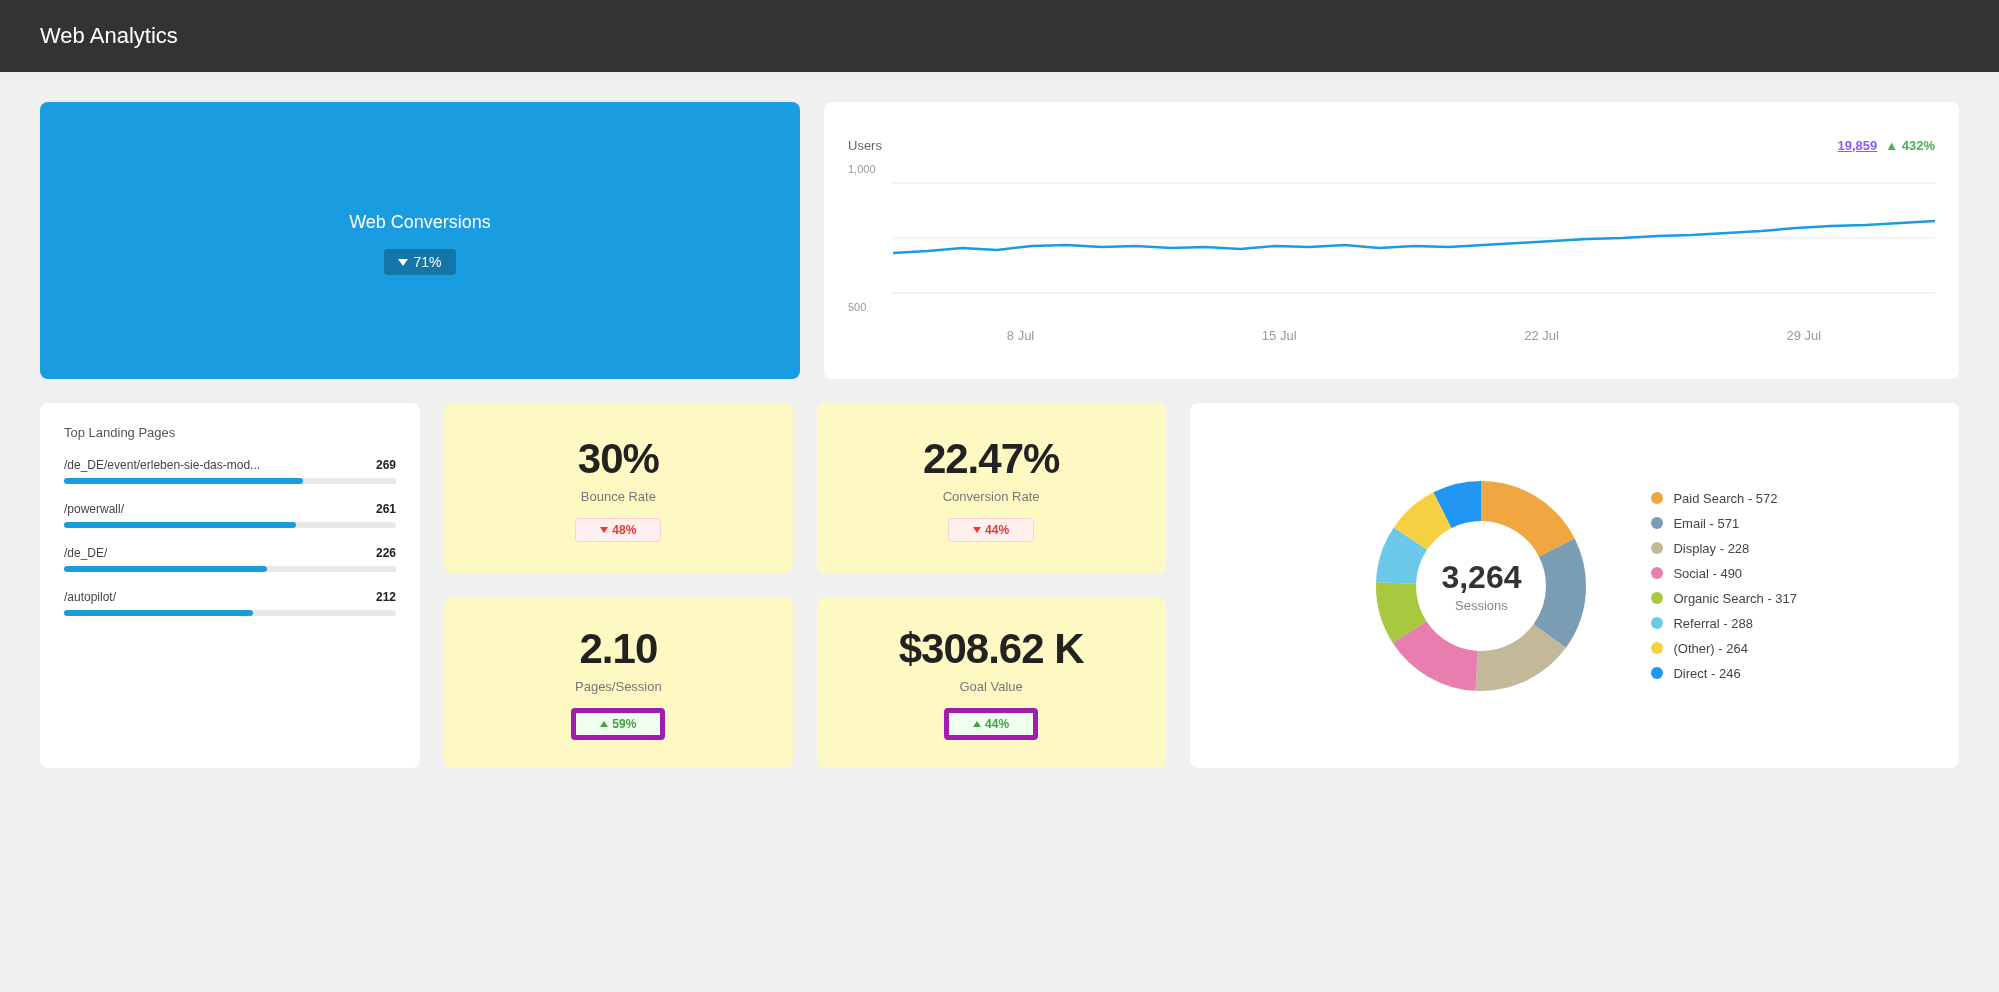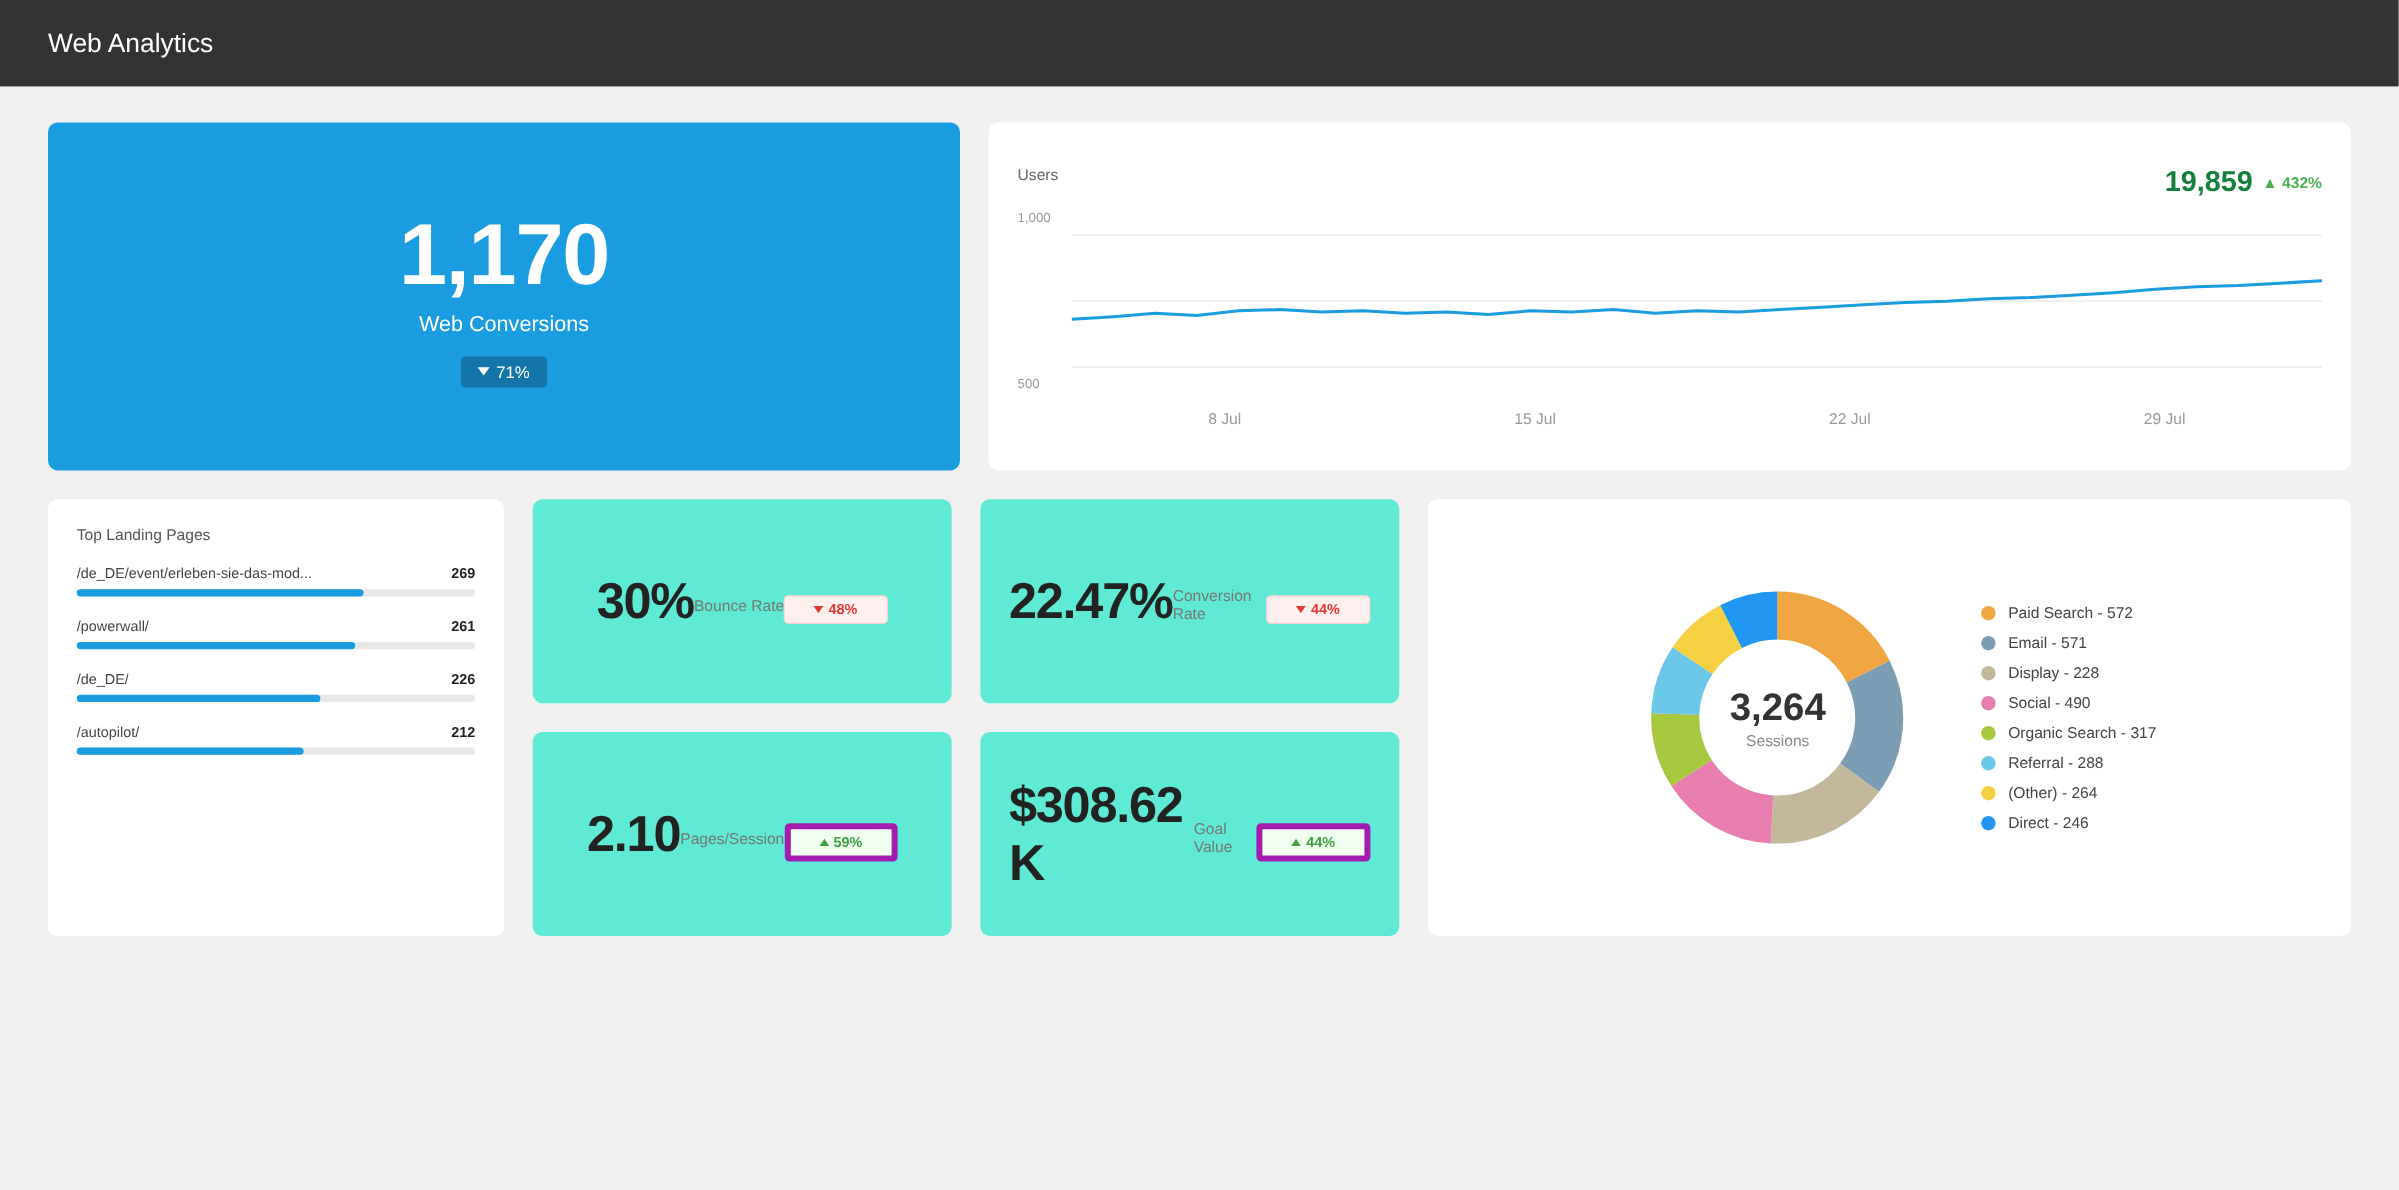--- a/index.html
+++ b/index.html
@@ -98,23 +98,24 @@
     .chart-title {
       font-size: 13px;
       color: #666;
     }
     .chart-value-area {
       display: flex;
       align-items: center;
       gap: 8px;
     }
     .chart-big-value {
-      font-size: 24px;
+      font-size: 13px;
       font-weight: 700;
-      color: #15803d;
+      color: #8b5cf6;
+      text-decoration: underline;
     }
     .chart-change-positive {
       color: #4caf50;
       font-size: 13px;
       font-weight: 600;
     }
 
     .chart-area {
       position: relative;
       height: 180px;
@@ -206,26 +207,26 @@
       display: flex;
       flex-direction: column;
       gap: 24px;
       flex: 1;
     }
     .metrics-row {
       display: flex;
       gap: 24px;
     }
     .metric-card {
-      background: #5eead4;
+      background: #fef9c3;
       border-radius: 8px;
       flex: 1;
       padding: 28px 24px;
       display: flex;
-      flex-direction: row;
+      flex-direction: column;
       align-items: center;
       justify-content: center;
       min-height: 170px;
     }
     .metric-value {
       font-size: 42px;
       font-weight: 700;
       color: #222;
       letter-spacing: -1px;
     }
@@ -341,21 +342,20 @@
 
 <div class="header">
   <span class="header-title">Web Analytics</span>
 </div>
 
 <div class="main">
 
   <div class="top-row">
 
     <div class="conversions-card">
-      <span class="conversions-number">1,170</span>
       <span class="conversions-label">Web Conversions</span>
       <div class="conversions-badge">
         <span class="arrow-down"></span>
         <span>71%</span>
       </div>
     </div>
 
     <div class="chart-card">
       <div class="chart-header">
         <span class="chart-title">Users</span>

